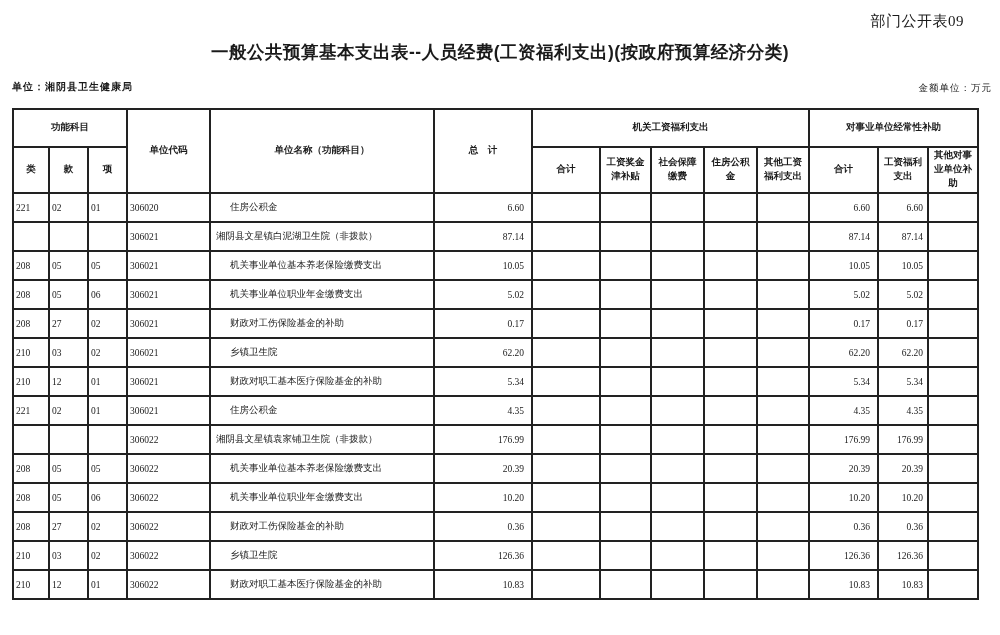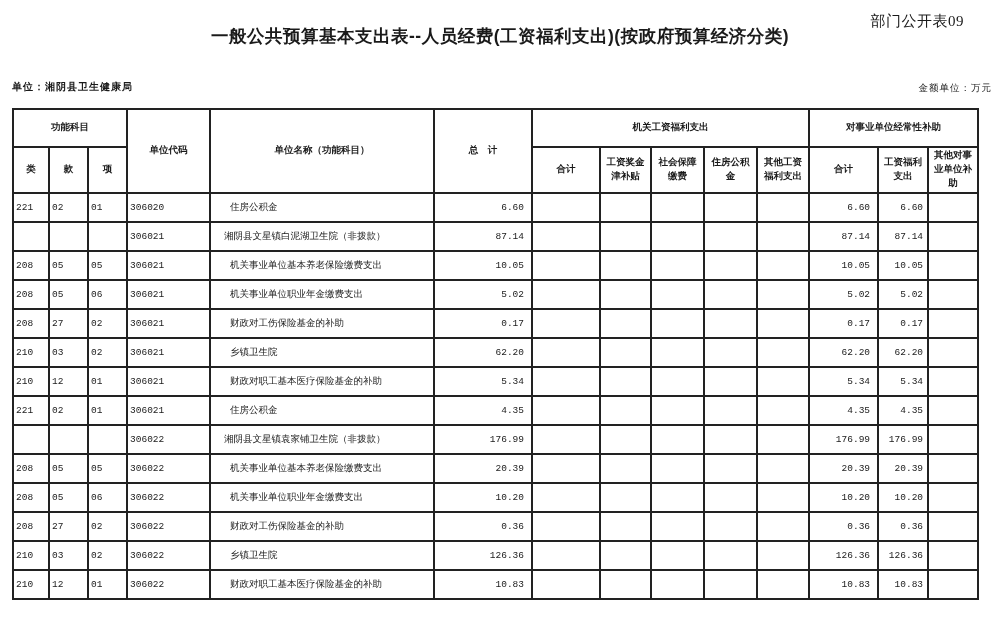--- a/index.html
+++ b/index.html
@@ -9,60 +9,59 @@
     position: relative;
     font-family: "Liberation Serif", "DejaVu Serif", serif;
     color: #1a1a1a;
     overflow: hidden;
   }
   .corner-label {
     position: absolute; top: 12px; right: 36px;
     font-size: 15px; letter-spacing: 0.5px;
   }
   .page-title {
-    position: absolute; top: 24px; left: 0; width: 1000px;
+    position: absolute; top: 40px; left: 0; width: 1000px;
     text-align: center;
     font-family: "Liberation Sans", "DejaVu Sans", sans-serif;
     font-weight: bold; font-size: 17.5px; letter-spacing: 0.5px;
   }
   .unit-label {
     position: absolute; top: 80px; left: 12px;
     font-family: "Liberation Sans", "DejaVu Sans", sans-serif;
     font-weight: bold; font-size: 10px; letter-spacing: 1px;
   }
   .amount-unit-label {
     position: absolute; top: 82px; right: 8px;
     font-size: 9.5px; letter-spacing: 1px;
   }
   table.budget-table {
     position: absolute; top: 108px; left: 12px;
     width: 967px;
     border-collapse: separate; border-spacing: 0;
     table-layout: fixed;
     border: 1px solid #222;
-    font-family: Liberation Mono, monospace;
   }
   .budget-table th, .budget-table td {
     border: 1px solid #222;
     overflow: hidden;
     vertical-align: middle;
   }
   .budget-table th {
     font-weight: bold; font-size: 9.5px;
     text-align: center; line-height: 1.45;
     padding: 1px 2px;
   }
   thead tr.h1 th { height: 38px; }
   thead tr.h2 th { height: 46px; }
   .budget-table td {
     font-size: 9.5px; height: 29px;
     padding: 0 2px; white-space: nowrap;
   }
   td.c   { text-align: left; }
-  td.name { text-align: left; padding-left: 13px; }
+  td.name { text-align: left; padding-left: 5px; }
   td.name.indent { padding-left: 19px; }
   td.num { text-align: right; padding-right: 7px; }
   td.num.tight { padding-right: 4px; }
 </style>
 </head>
 <body>
 
 <div class="corner-label">部门公开表09</div>
 <div class="page-title">一般公共预算基本支出表--人员经费(工资福利支出)(按政府预算经济分类)</div>
 <div class="unit-label">单位：湘阴县卫生健康局</div>

